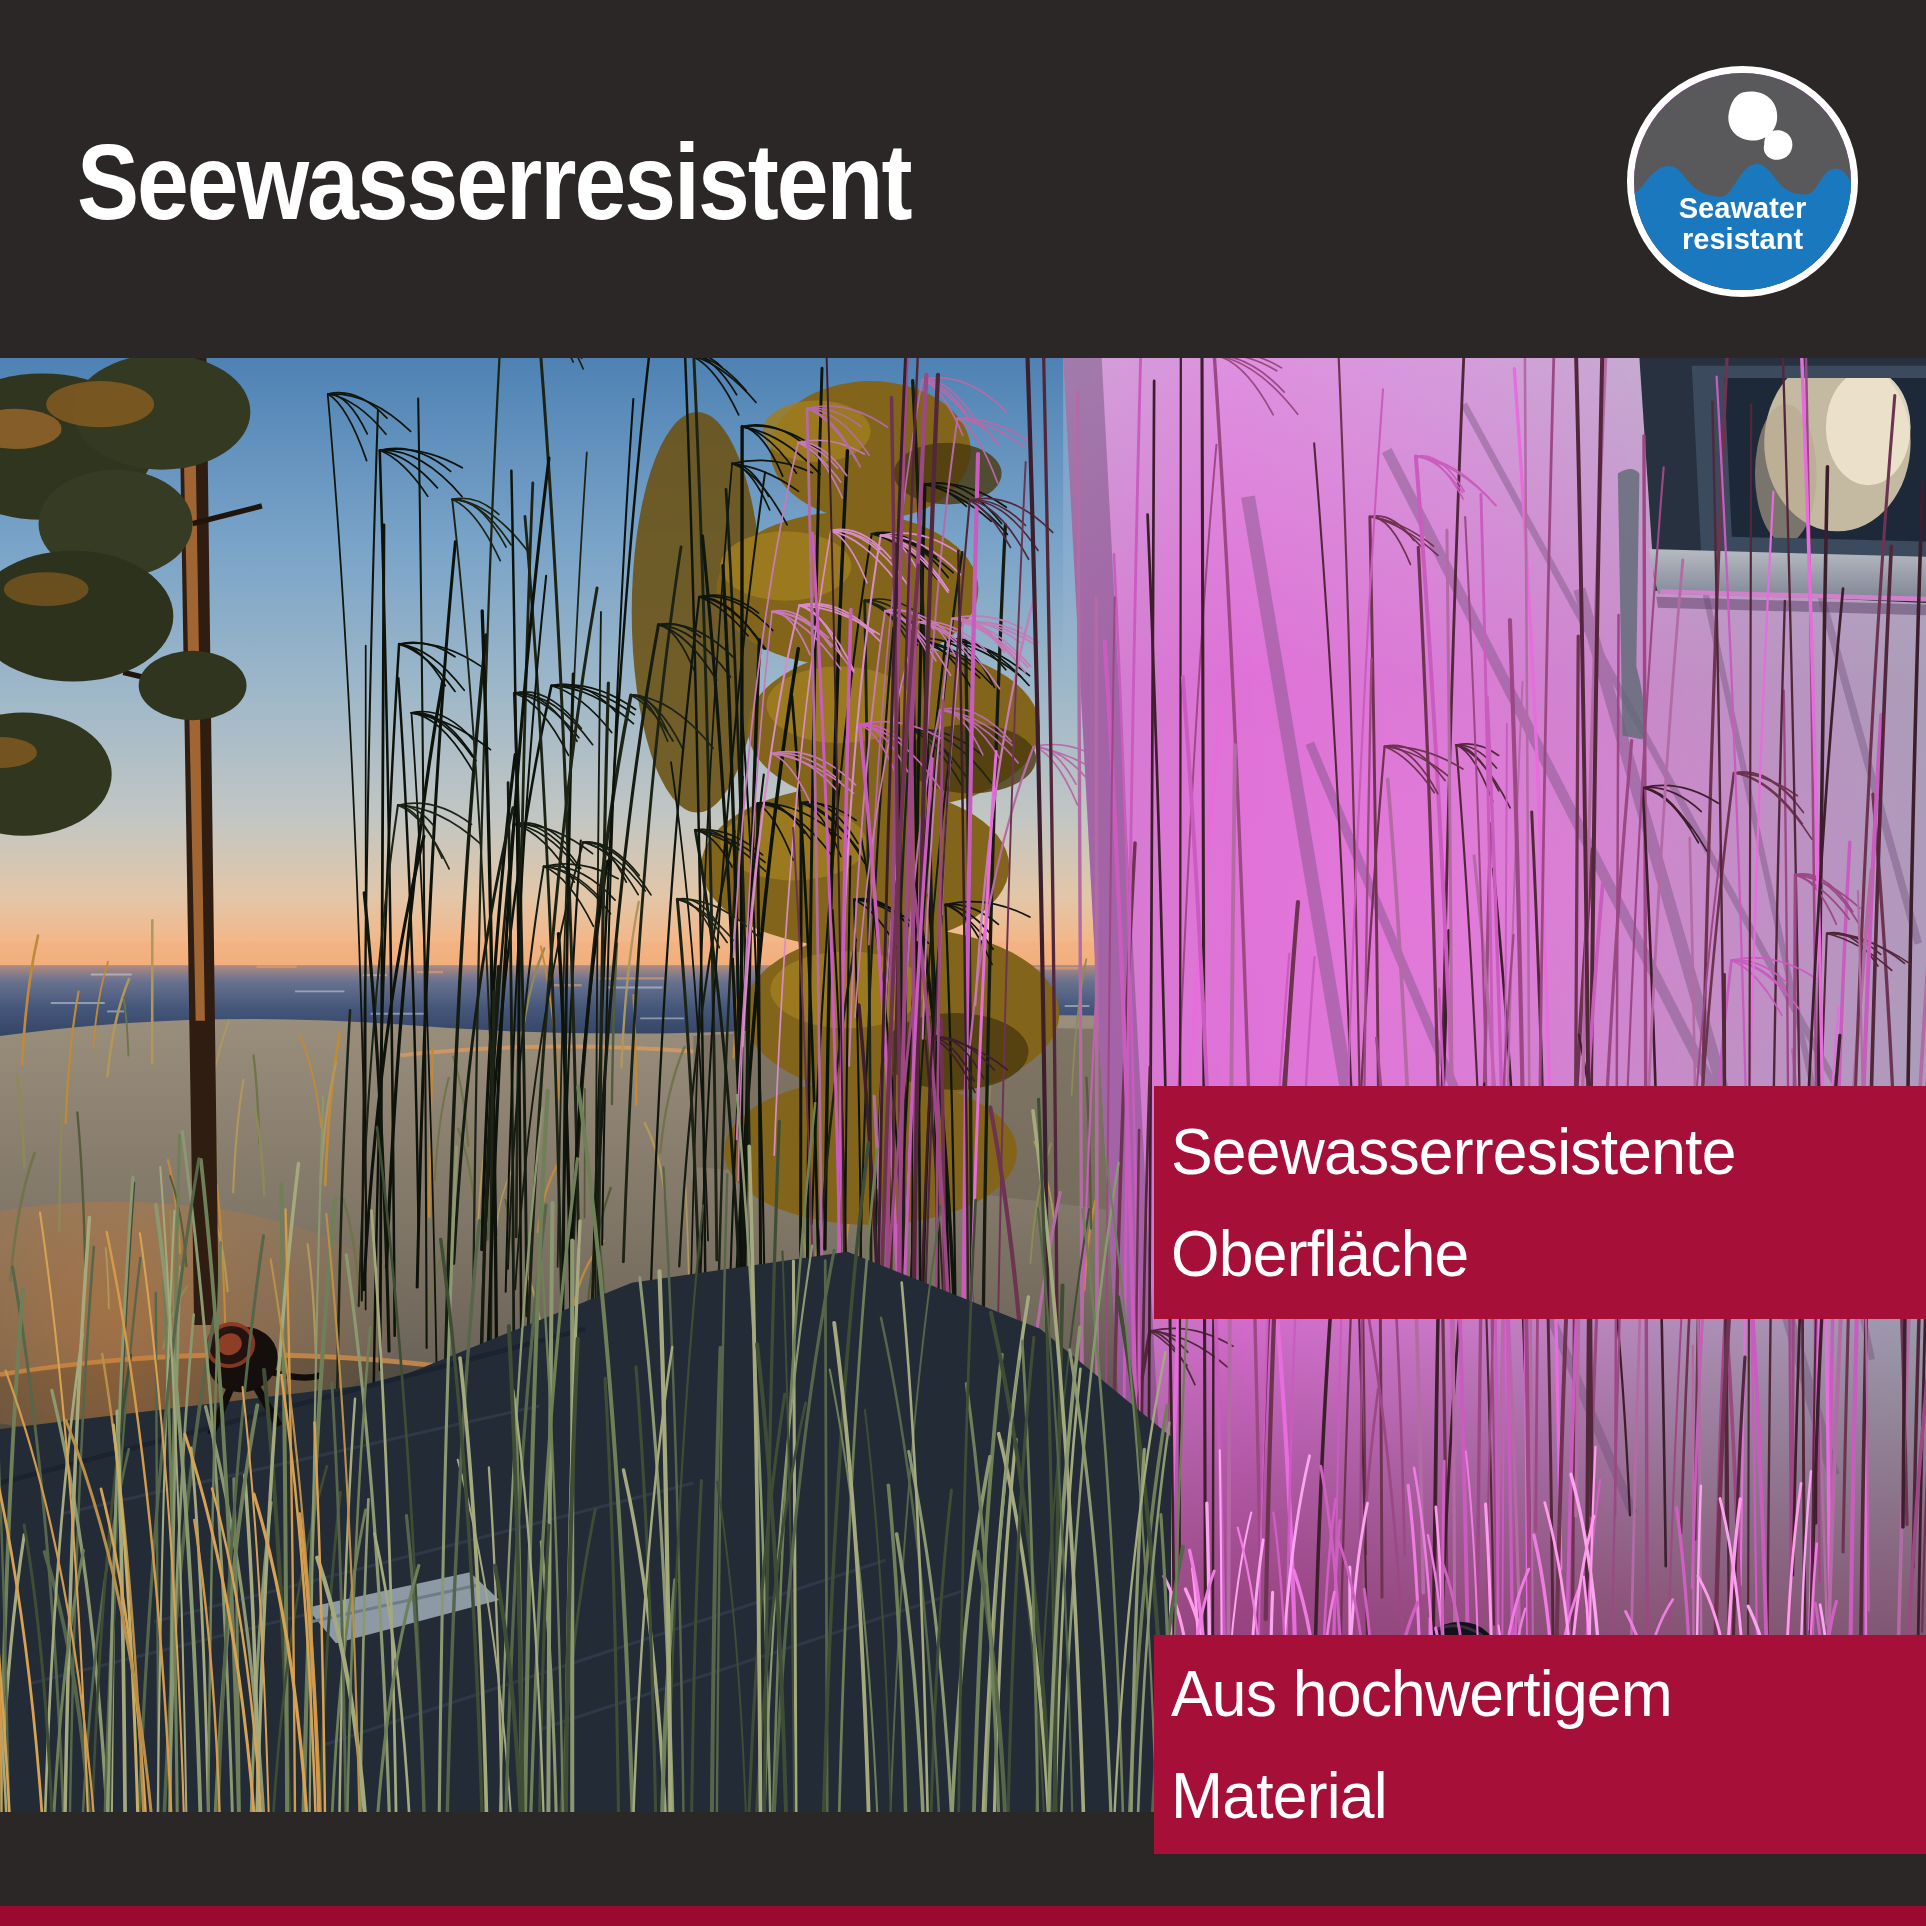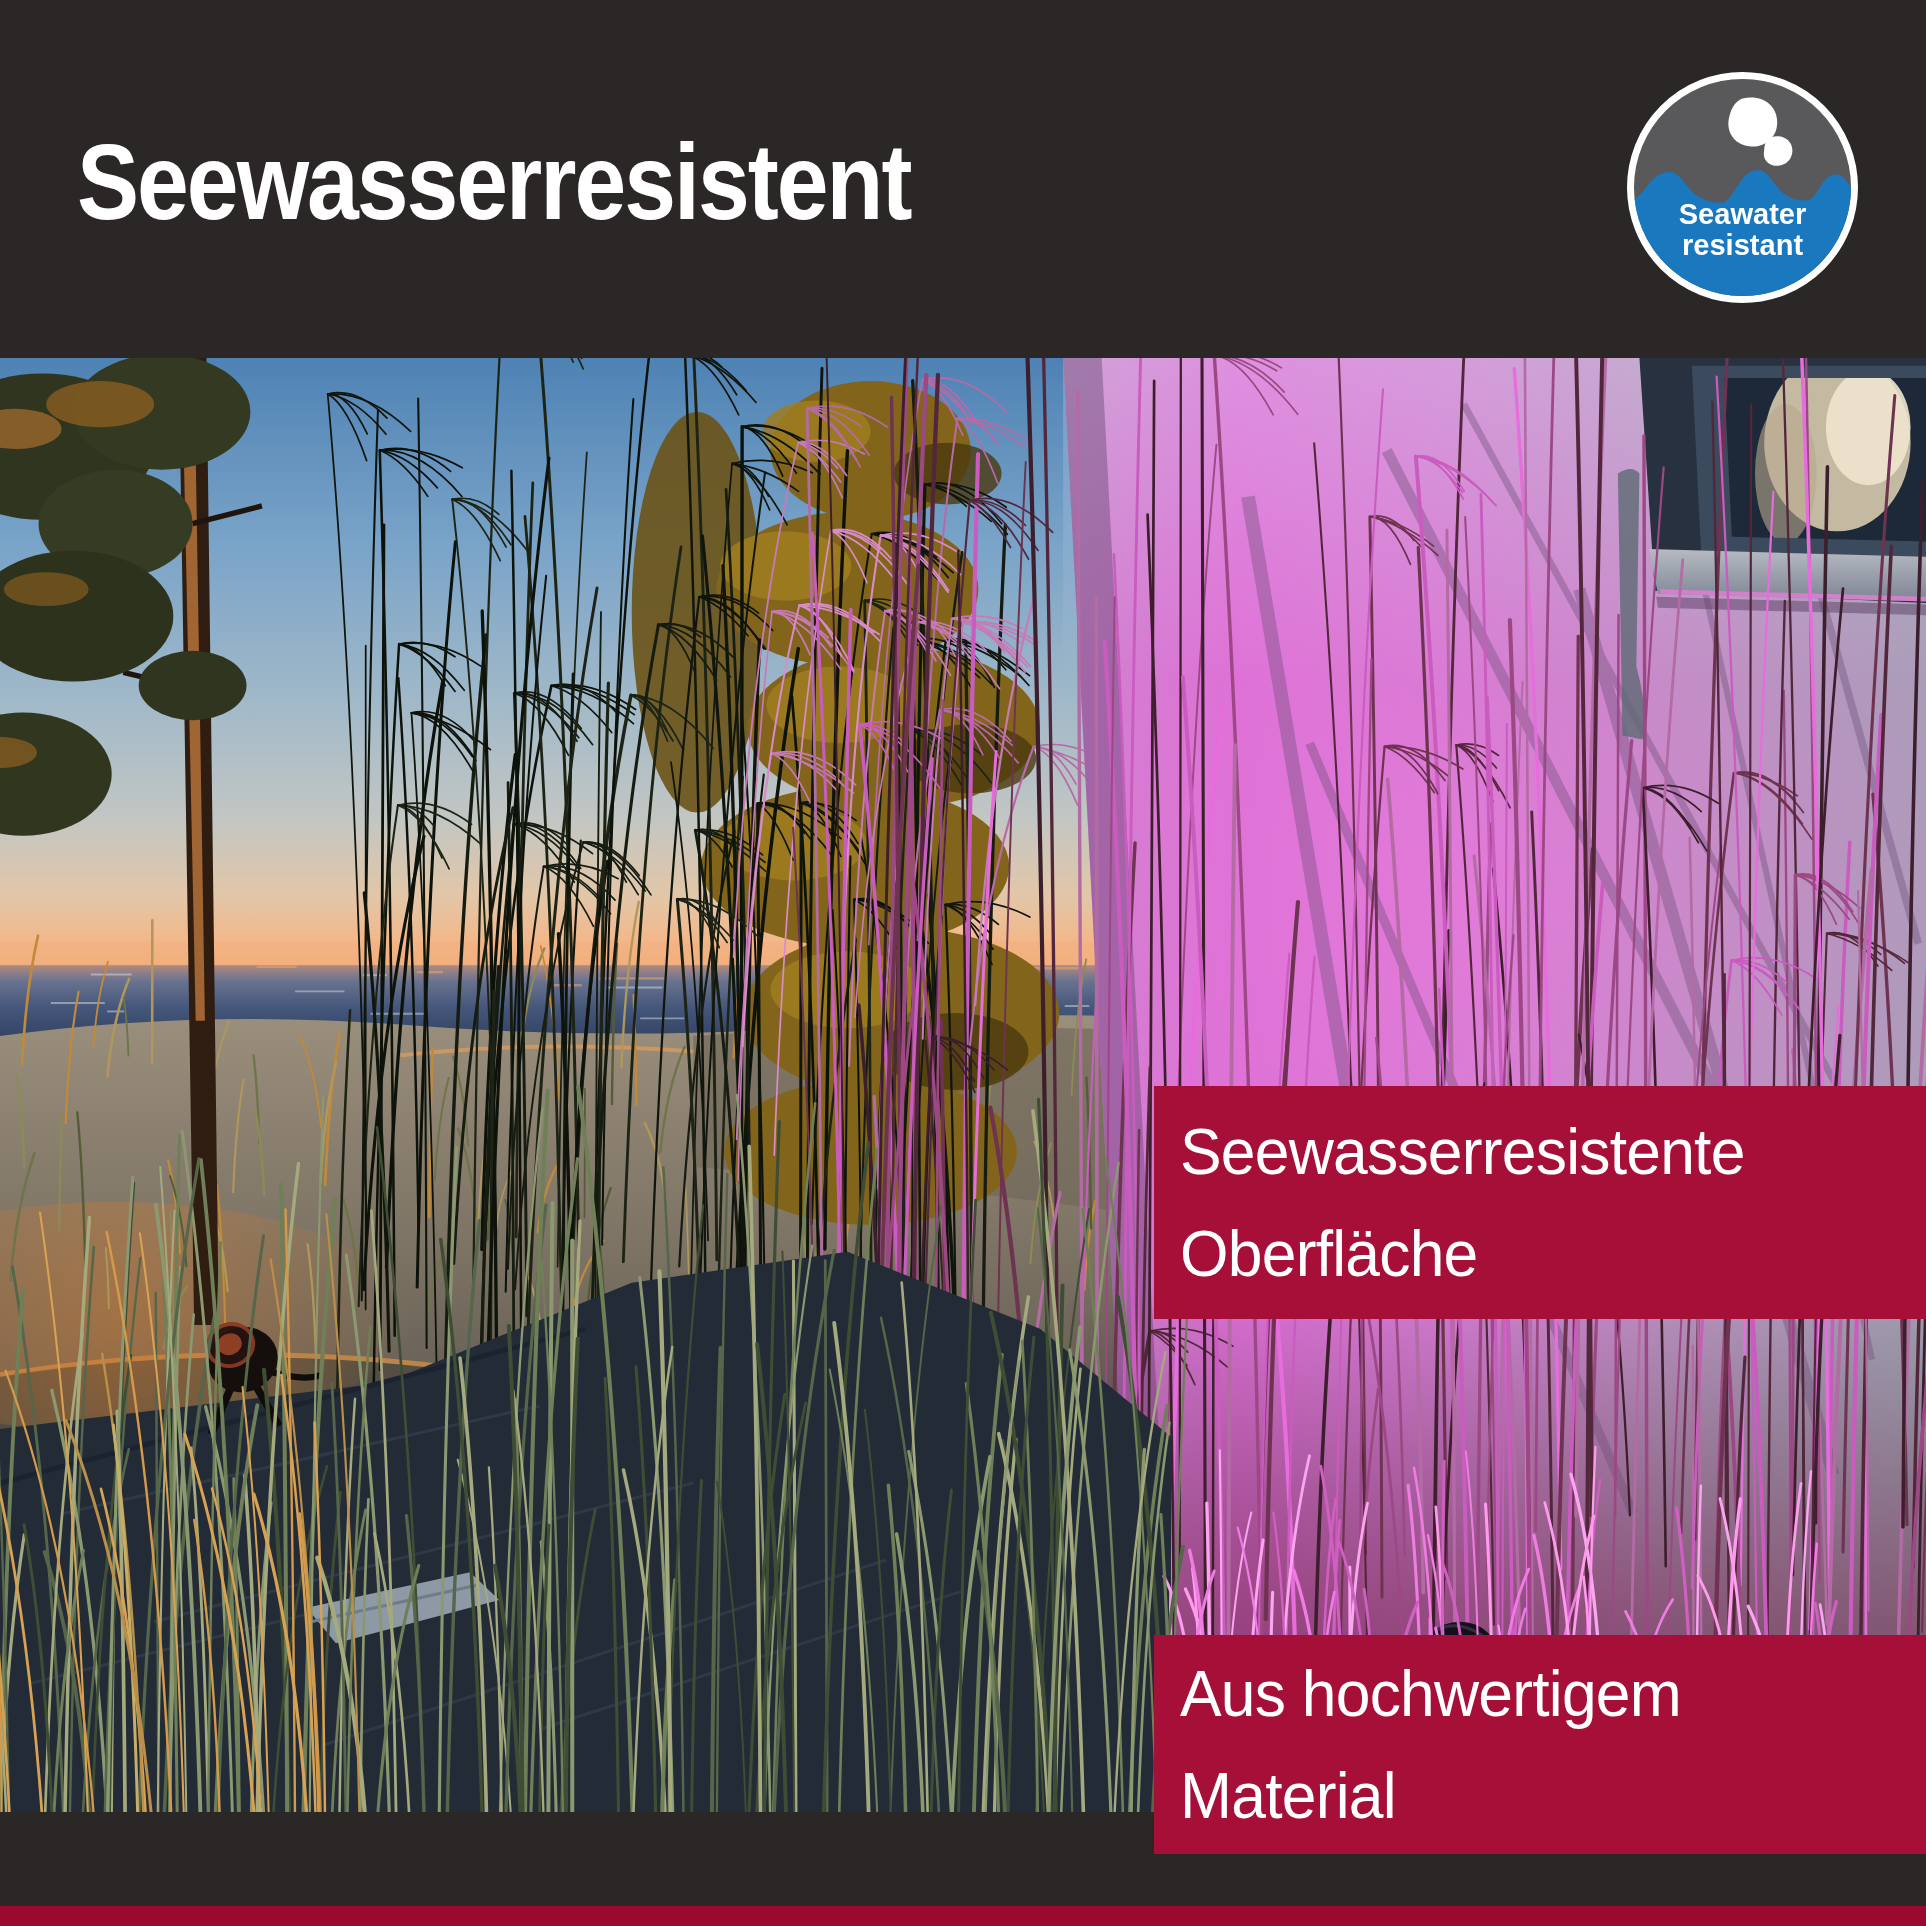--- a/index.html
+++ b/index.html
@@ -7,33 +7,33 @@
     position:relative;width:1926px;height:1926px;overflow:hidden;
     background:#2a2726;font-family:"Liberation Sans",sans-serif;
   }
   .title{
     position:absolute;left:77px;top:129px;
     font-size:107px;font-weight:700;color:#ffffff;
     letter-spacing:-2.3px;line-height:1;white-space:nowrap;
     transform:scaleX(.87);transform-origin:left top;
   }
   .badge{
-    position:absolute;left:1627px;top:72px;width:231px;height:231px;
+    position:absolute;left:1627px;top:66px;width:231px;height:231px;
     box-sizing:border-box;border:7px solid #ffffff;border-radius:50%;
-    overflow:hidden;background:#fef9c3;
+    overflow:hidden;background:#d946ef;
   }
   .badge svg{position:absolute;left:0;top:0;width:100%;height:100%;}
   .badge text{
     font-family:"Liberation Sans",sans-serif;font-weight:700;
     fill:#ffffff;text-anchor:middle;font-size:13.4px;
   }
   .photo{position:absolute;left:0;top:358px;width:1926px;height:1454px;display:block;}
   .bar{
     position:absolute;left:1154px;width:773px;background:#a60f38;
-    display:flex;align-items:center;box-sizing:border-box;padding-left:26px;
+    display:flex;align-items:center;box-sizing:border-box;padding-left:17px;
   }
   .bar-1{top:1086px;height:233px;}
   .bar-2{top:1389px;height:236px;}
   .bar-3{top:1635px;height:219px;}
   .bar span{
     display:block;color:#ffffff;font-size:65px;line-height:1.56;
     letter-spacing:-0.8px;white-space:pre-line;
     transform:scaleX(.96);transform-origin:left center;
   }
   .bottom-strip{

